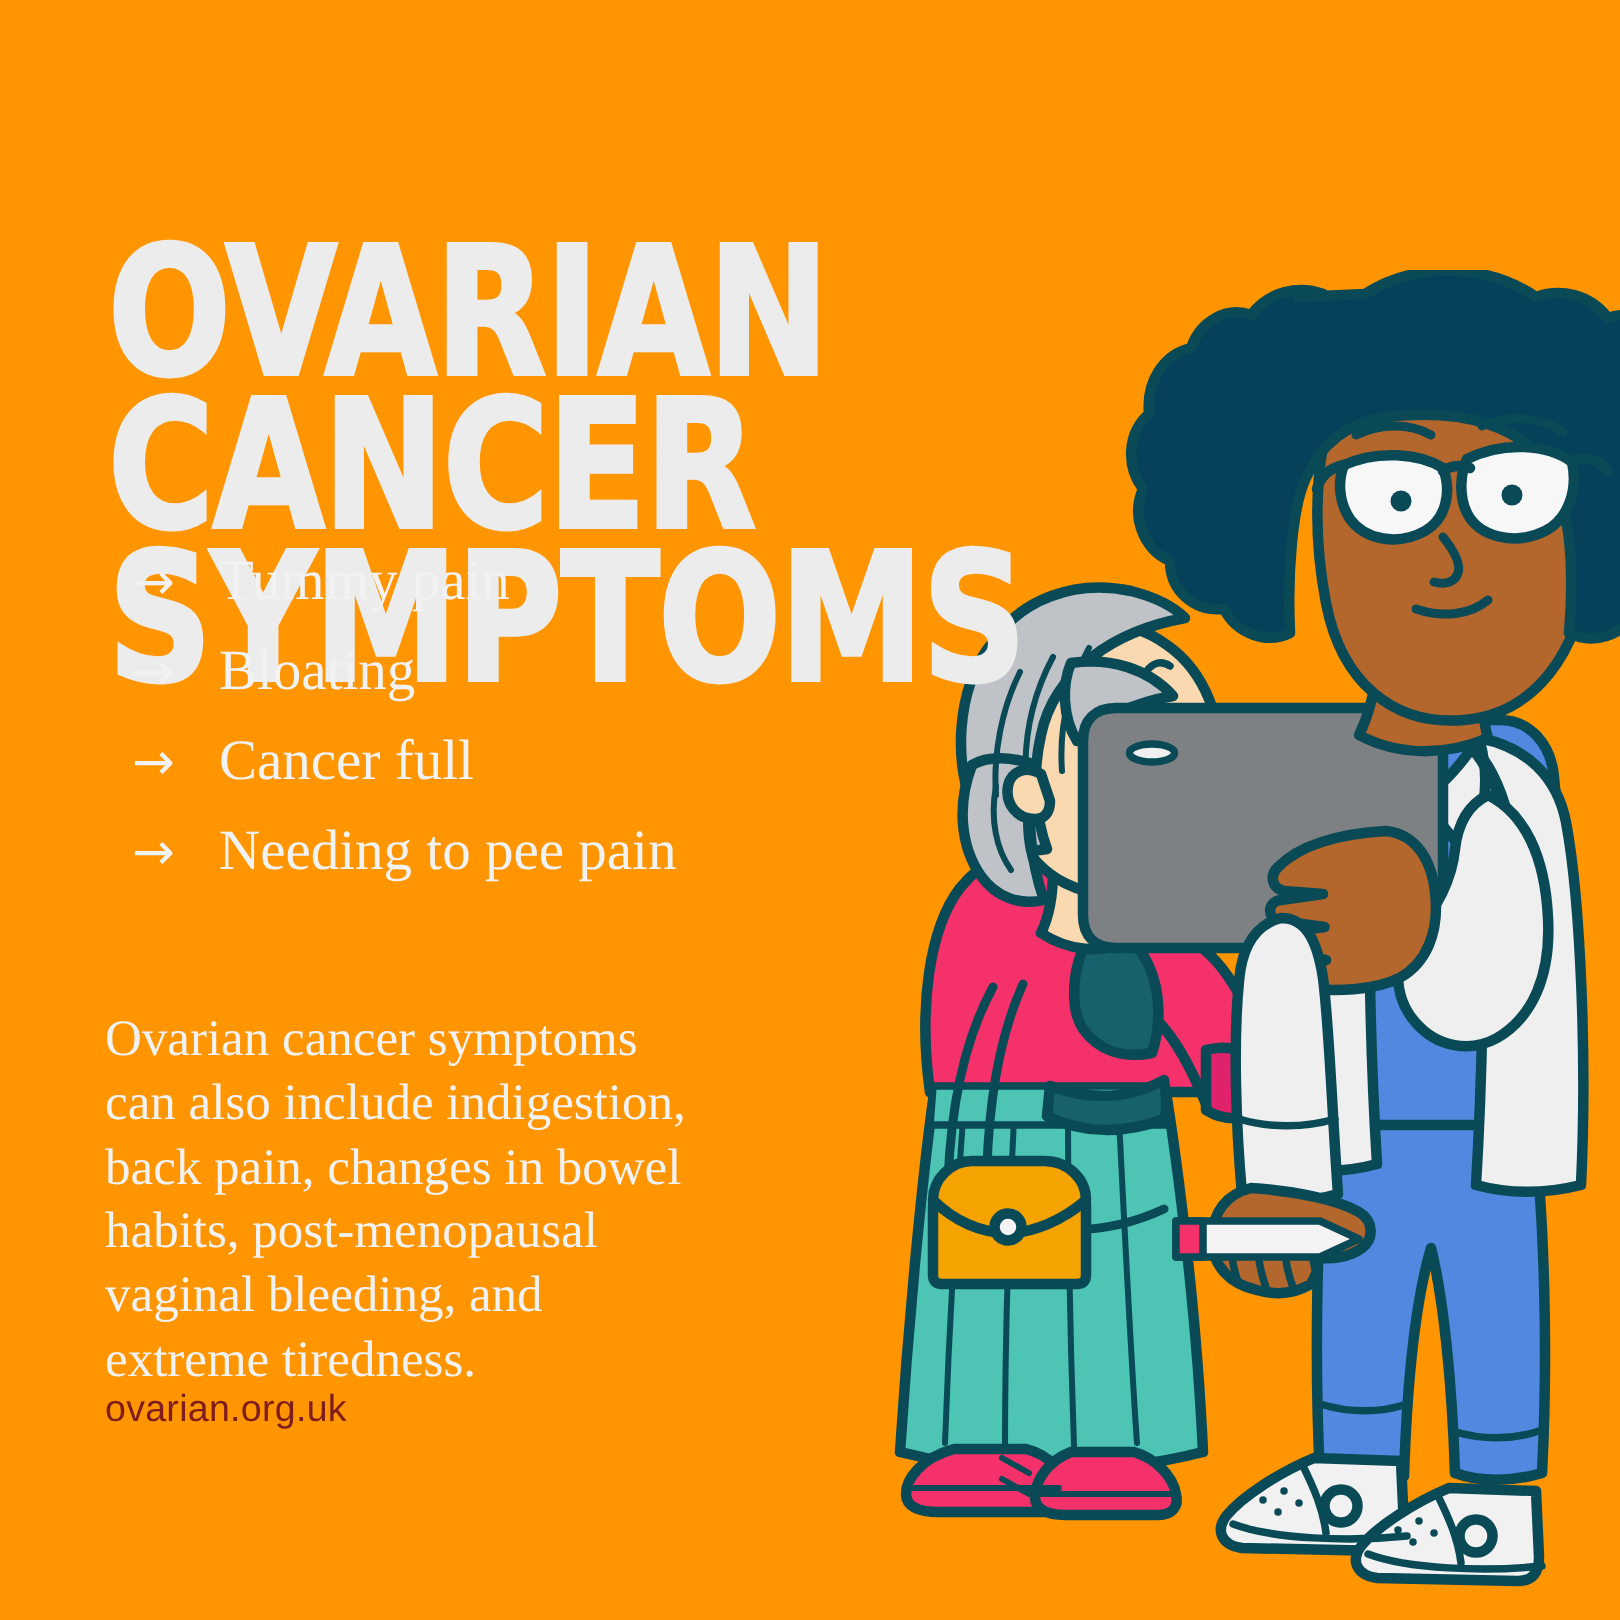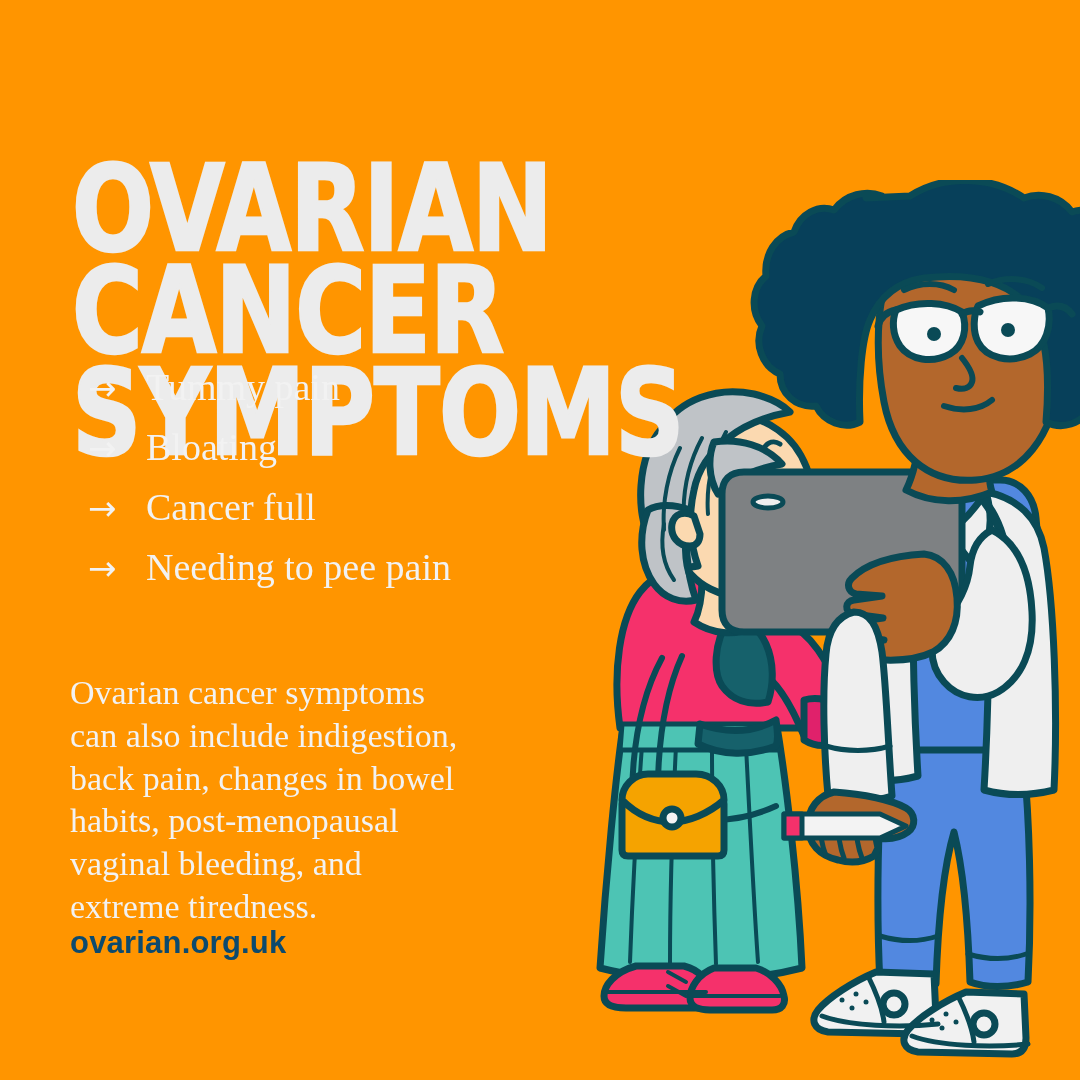--- a/index.html
+++ b/index.html
@@ -81,25 +81,24 @@
     font-family: "Liberation Serif", "DejaVu Serif", serif;
     font-size: 34px;
     line-height: 1.26;
     white-space: pre-line;
   }
 
   .url {
     position: absolute;
     left: 70px;
     top: 925px;
-    color: #0c4a6e;
+    color: #7f1d1d;
     font-family: "Liberation Sans", sans-serif;
-    font-size: 31px;
+    font-size: 25px;
     letter-spacing: 0.2px;
-    font-weight: bold;
   }
 
   
   .illustration {
     position: absolute;
     right: 0;
     bottom: 0;
     width: 600px;
     height: 900px;
     z-index: 2;

